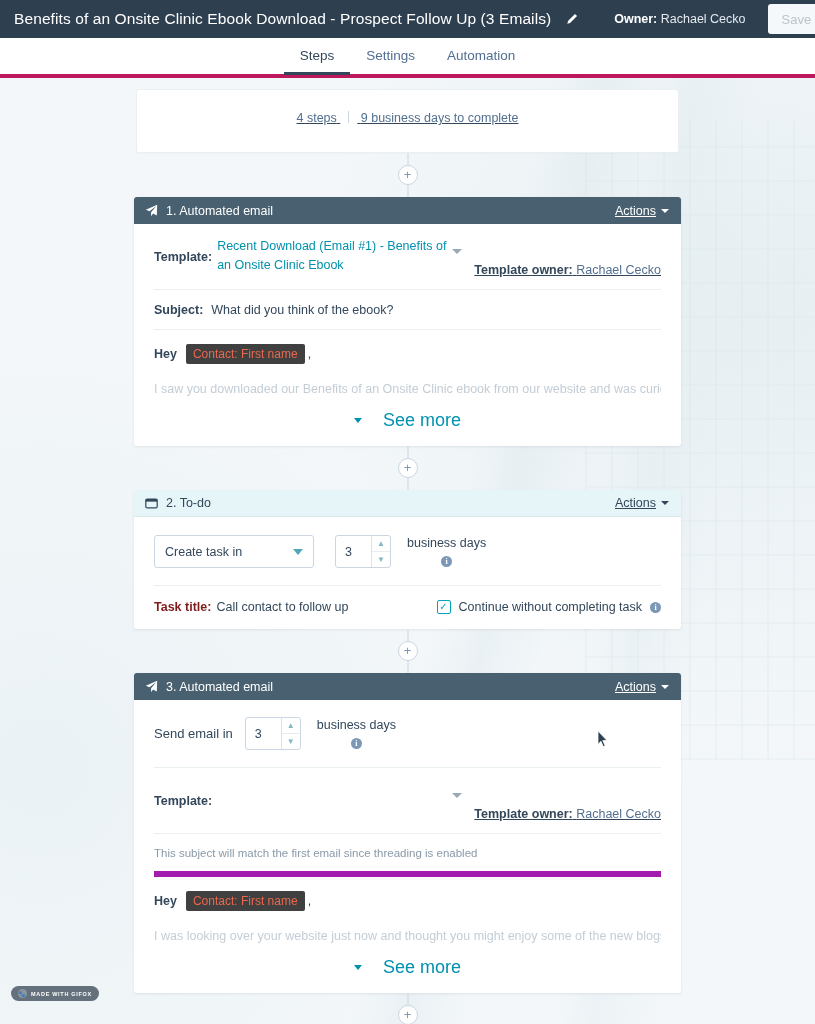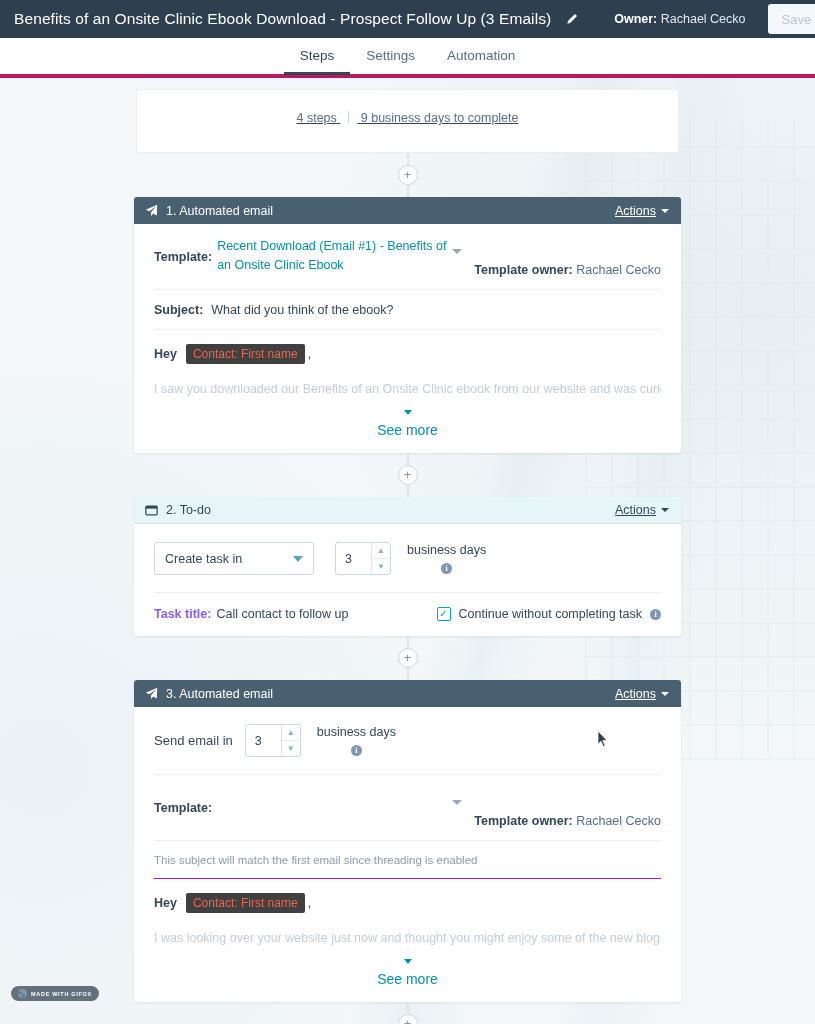--- a/index.html
+++ b/index.html
@@ -279,20 +279,21 @@
     border-top: 5px solid #99a9b5;
     margin-top: 12px;
     cursor: pointer;
   }
   .template-owner {
     font-size: 12.5px;
     color: #33475b;
     white-space: nowrap;
     margin-left: 12px;
     padding-top: 26px;
+    text-decoration: underline;
   }
   .template-owner b { font-weight: 700; }
   .template-owner .val { color: #516f90; }
 
   .subject-row { padding: 13px 0 12px; }
   .subject-row .val {
     font-size: 12.5px;
     color: #33475b;
     margin-left: 8px;
   }
@@ -314,26 +315,25 @@
     color: #c3cdd6;
     padding: 5px 0 0;
     white-space: nowrap;
     overflow: hidden;
   }
 
   .see-more {
     display: flex;
     justify-content: center;
     align-items: center;
-    gap: 7px;
+    gap: 21px;
     color: #0091ae;
-    font-size: 14px;
+    font-size: 18px;
     padding: 14px 0 15px;
     cursor: pointer;
-    flex-direction: column;
   }
   .chev-down {
     width: 0; height: 0;
     border-left: 4px solid transparent;
     border-right: 4px solid transparent;
     border-top: 5px solid #0091ae;
   }
 
   
   .todo-controls {
@@ -415,21 +415,21 @@
     text-align: center;
     font-family: "Liberation Serif", serif;
     cursor: pointer;
   }
 
   .task-row {
     display: flex;
     align-items: center;
     padding: 14px 0 15px;
   }
-  .task-title-lbl { font-size: 12.5px; font-weight: 700; color: #8b5cf6; }
+  .task-title-lbl { font-size: 12.5px; font-weight: 700; color: #7f1d1d; }
   .task-title-val { font-size: 12.5px; color: #33475b; margin-left: 5px; }
   .cont-wrap {
     margin-left: auto;
     display: flex;
     align-items: center;
     gap: 8px;
     font-size: 12.5px;
     color: #33475b;
   }
   .checkbox {
@@ -450,21 +450,21 @@
     padding: 17px 0 17px;
     border-bottom: 1px solid #eaeff2;
   }
   .send-lbl { font-size: 13px; color: #33475b; }
   .send-row .stepper { margin-left: 12px; }
 
   .threading-note {
     font-size: 11.5px;
     color: #8a9aa8;
     padding: 13px 0 12px;
-    border-bottom: 1px solid #a21caf;
+    border-bottom: 6px solid #a21caf;
   }
 
   
   .watermark {
     position: absolute;
     left: 11px; bottom: 23px;
     z-index: 9;
     background: #64707c;
     color: #ffffff;
     border-radius: 9px;

